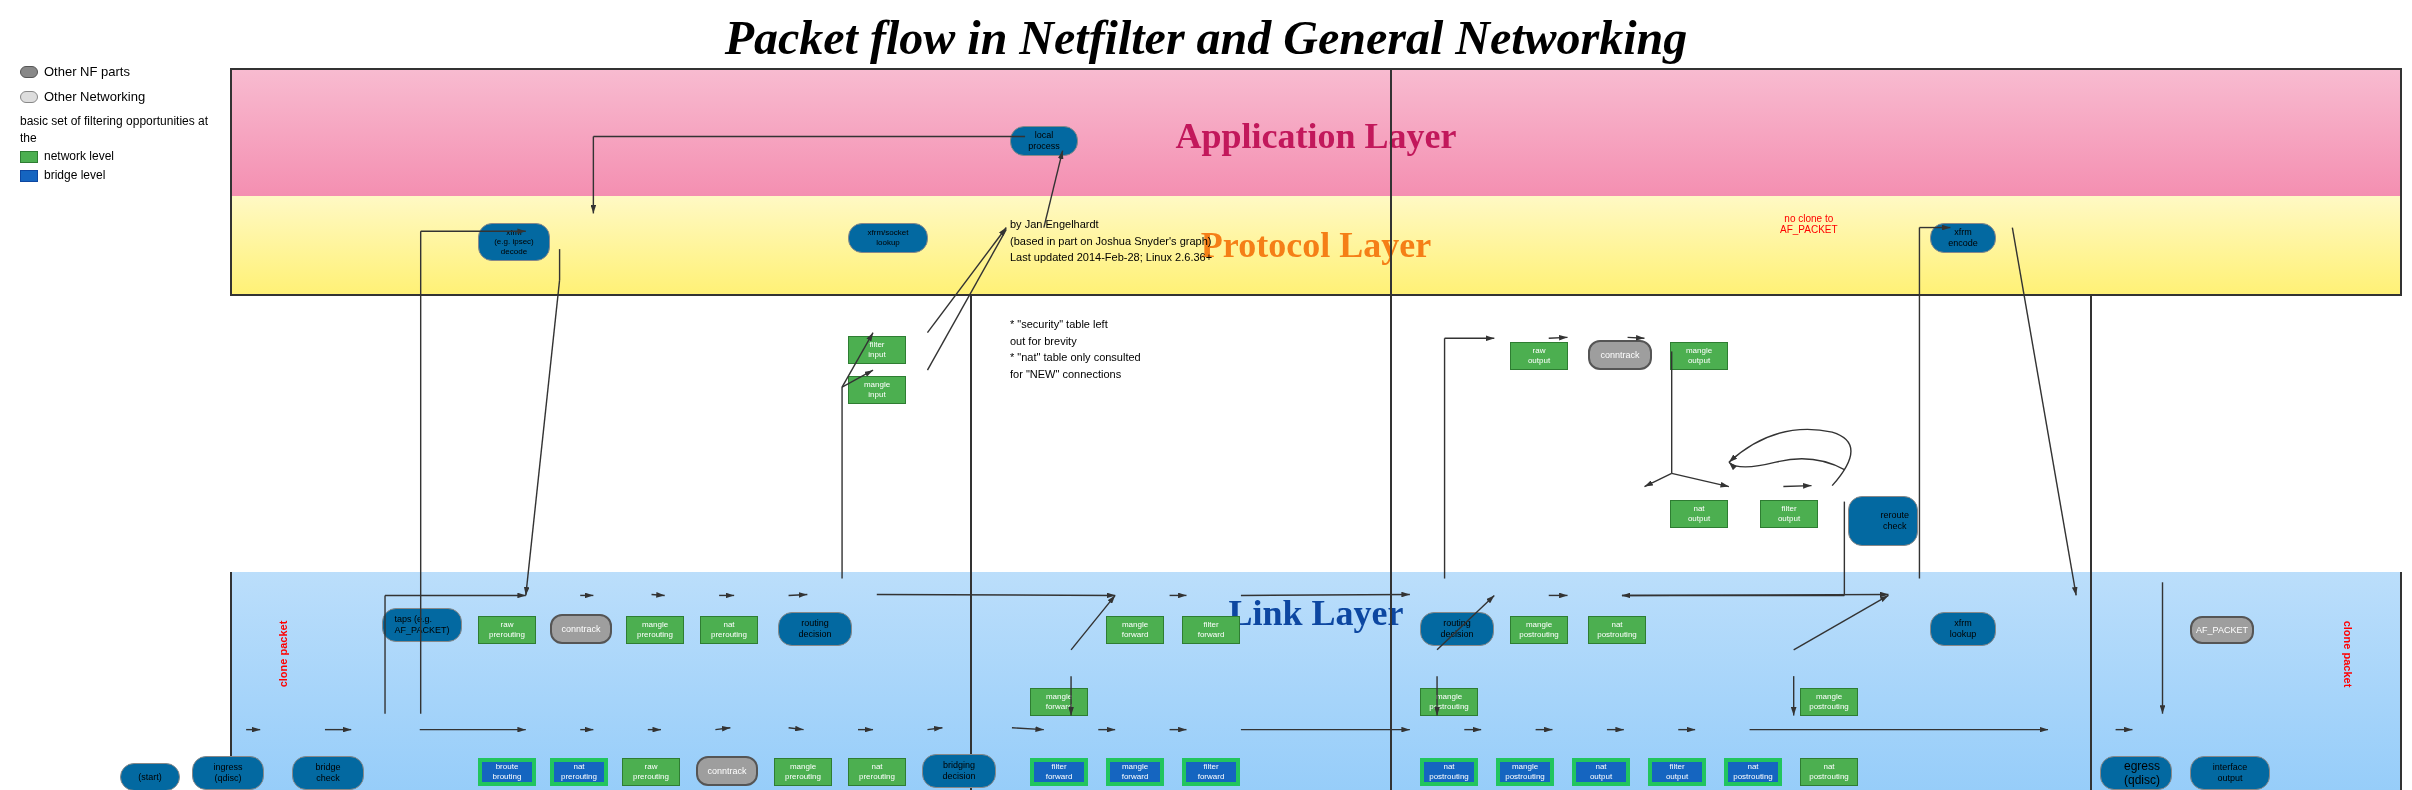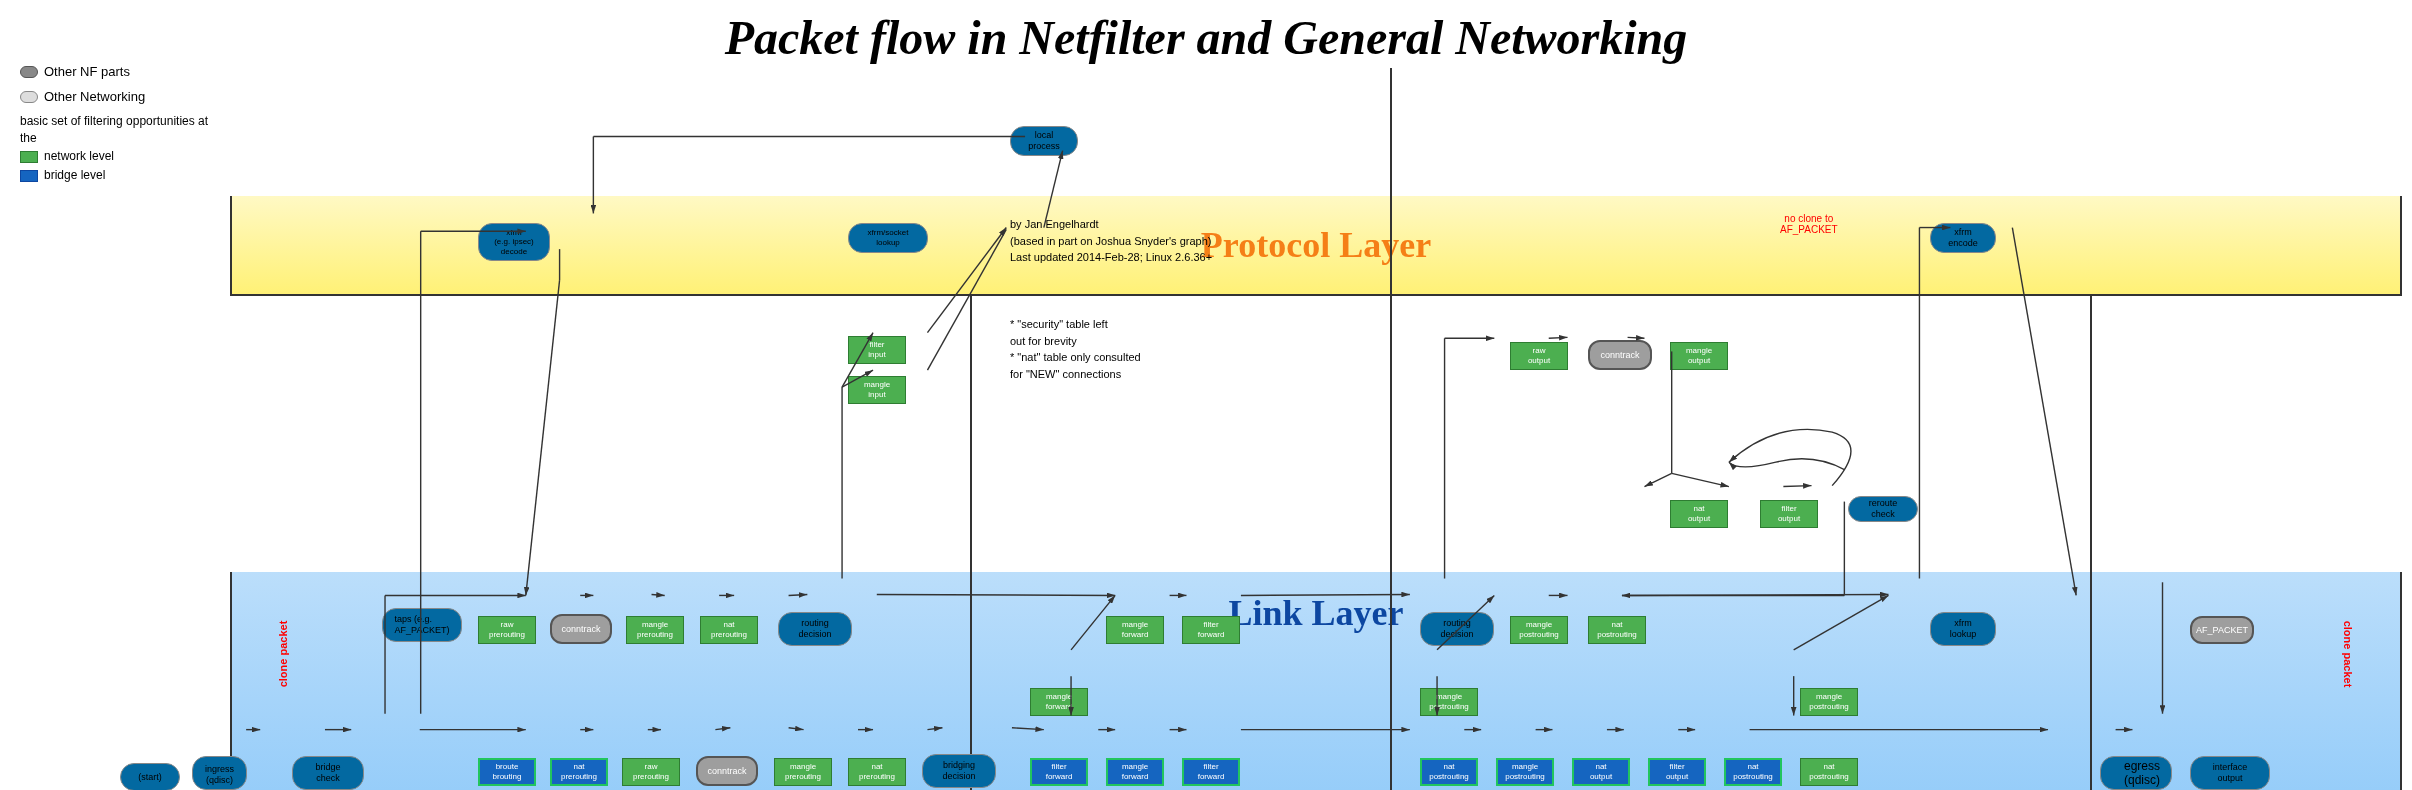--- a/index.html
+++ b/index.html
@@ -130,21 +130,21 @@
 
     .node-green {
       background: #4caf50;
       border: 1px solid #2e7d32;
       color: #fff;
       padding: 2px 4px;
       font-size: 9px;
     }
     .node-blue {
       background: #1565c0;
-      border: 2px solid #22c55e;
+      border: 4px solid #22c55e;
       color: #fff;
       padding: 2px 4px;
       font-size: 9px;
     }
     .node-gray {
       background: #9e9e9e;
       border: 2px solid #555;
       color: #fff;
       border-radius: 12px;
       padding: 4px 8px;
@@ -212,20 +212,23 @@
     </div>
     <div class="legend-item">
       <div class="legend-box-blue"></div>
       <span>bridge level</span>
     </div>
   </div>
 </div>
 
 <div class="diagram-area">
 
+  <div class="layer-application">
+    <div class="layer-label">Application Layer</div>
+  </div>
   <div class="layer-protocol">
     <div class="layer-label">Protocol Layer</div>
   </div>
   <div class="layer-link">
     <div class="layer-label">Link Layer</div>
   </div>
 
   <div class="vsep" style="left: 740px; top: 226px; height: 538px;"></div>
   <div class="vsep" style="left: 1160px; top: 0; height: 764px;"></div>
   <div class="vsep" style="left: 1860px; top: 226px; height: 538px;"></div>
@@ -239,21 +242,21 @@
     <div>* "security" table left</div>
     <div>  out for brevity</div>
     <div>* "nat" table only consulted</div>
     <div>  for "NEW" connections</div>
   </div>
 
   <div class="node node-oval" style="left: -110px; top: 695px; width: 60px; height: 28px;">
     <span>(start)</span>
   </div>
 
-  <div class="node node-oval" style="left: -38px; top: 688px; width: 55px; height: 34px; justify-content: flex-end;">
+  <div class="node node-oval" style="left: -38px; top: 688px; width: 72px; height: 34px;">
     <span style="white-space:pre; font-size:9px; text-align:center;">ingress
 (qdisc)</span>
   </div>
 
   <div class="node node-oval" style="left: 62px; top: 688px; width: 72px; height: 34px;">
     <span style="white-space:pre; font-size:9px; text-align:center;">bridge
 check</span>
   </div>
 
   <div class="node node-oval" style="left: 152px; top: 540px; width: 80px; height: 34px;">
@@ -401,21 +404,21 @@
   <div class="node node-green" style="left: 1530px; top: 432px; width: 58px; height: 28px;">
     <span style="white-space:pre; font-size:8px; text-align:center;">filter
 output</span>
   </div>
 
   <div class="node node-green" style="left: 1440px; top: 432px; width: 58px; height: 28px;">
     <span style="white-space:pre; font-size:8px; text-align:center;">nat
 output</span>
   </div>
 
-  <div class="node node-oval" style="left: 1618px; top: 428px; width: 70px; height: 26px;">
+  <div class="node node-oval" style="left: 1618px; top: 428px; width: 70px; height: 50px; align-items: flex-end;">
     <span style="white-space:pre; font-size:9px; text-align:center;">reroute
 check</span>
   </div>
 
   <div class="node node-green" style="left: 1280px; top: 548px; width: 58px; height: 28px;">
     <span style="white-space:pre; font-size:8px; text-align:center;">mangle
 postrouting</span>
   </div>
 
   <div class="node node-green" style="left: 1358px; top: 548px; width: 58px; height: 28px;">

